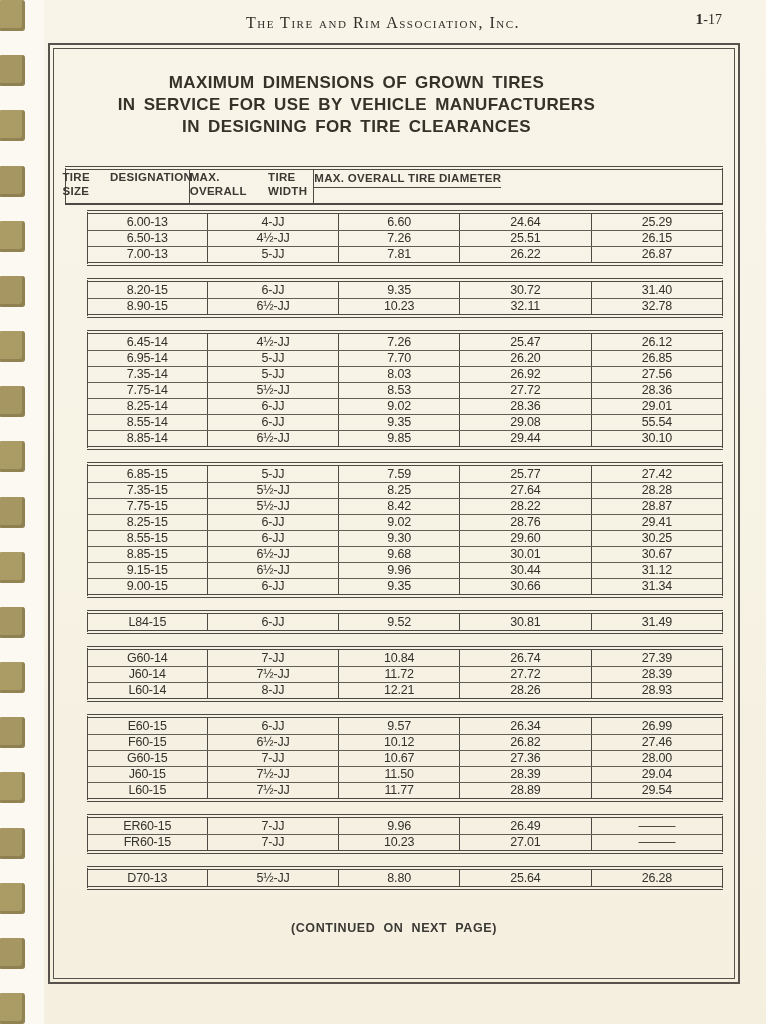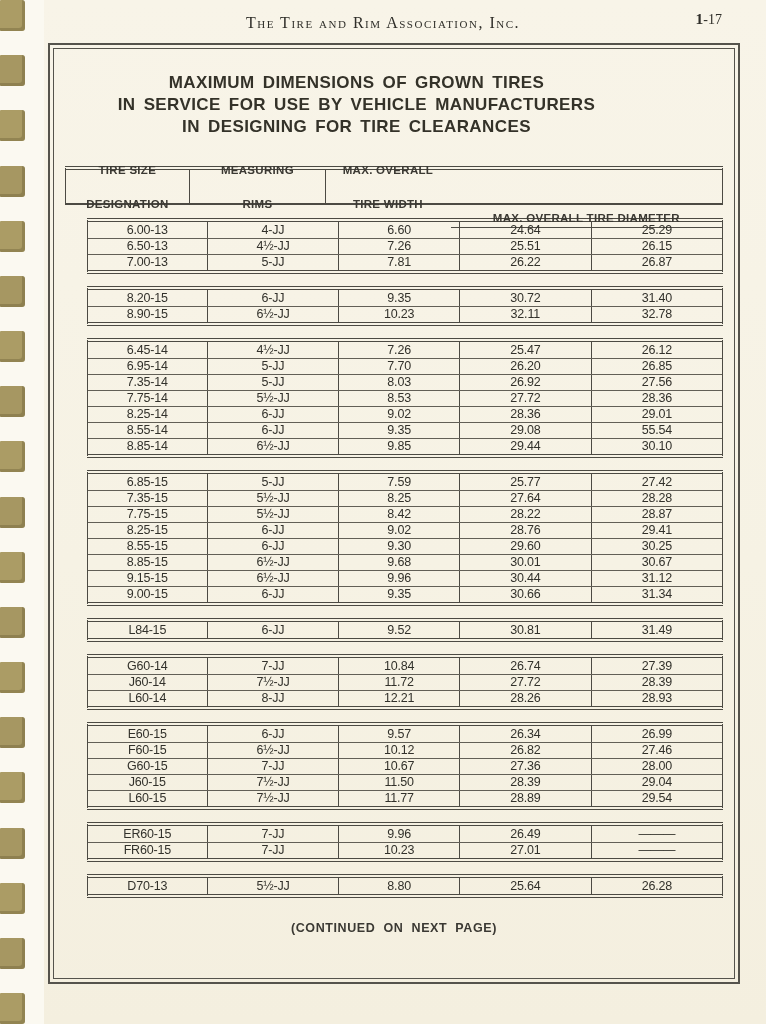--- a/index.html
+++ b/index.html
@@ -59,39 +59,39 @@
   
   .table-wrap{position:absolute;left:65px;top:166px;width:658px;}
   .thead{
     display:flex;align-items:stretch;height:39px;
     border-top:4px double var(--line);
     border-bottom:2px solid var(--line);
     border-left:1px solid var(--line);
     border-right:1px solid var(--line);
   }
   .th{
-    display:flex;flex-direction:column;justify-content:center;
-    text-align:center;font-weight:bold;font-size:11.5px;line-height:14px;
+    display:flex;flex-direction:row;justify-content:center;
+    font-weight:bold;font-size:11.5px;line-height:14px;
     letter-spacing:.3px;color:#3b3933;gap:20px;
   }
-  .th45{width:41.5%;border-left:1px solid var(--line);display:flex;flex-direction:column;margin-top:40px;}
+  .th45{width:41.5%;border-left:1px solid var(--line);display:flex;}
   .th + .th, .th + .th45, .th45 + .th{border-left:1px solid var(--line);}
   .diam-top{
     height:18px;line-height:17px;text-align:center;font-weight:bold;
     font-size:11.5px;letter-spacing:.3px;color:#3b3933;
     border-bottom:1px solid var(--line);
   }
   .diam-sub{display:flex;flex:1;}
   .diam-sub .sub{
     flex:1;display:flex;align-items:center;justify-content:center;
     font-weight:bold;font-size:11.5px;letter-spacing:.3px;color:#3b3933;
   }
   .diam-sub .sub + .sub{border-left:1px solid var(--line);}
   .c1{width:18.7%;}.c2{width:20.8%;}.c3{width:19.0%;}.c4{width:20.8%;}.c5{width:20.7%;}
-  .groups{margin-top:13px;padding-left:22px;}
+  .groups{margin-top:5px;padding-left:22px;}
   .grp{
     border-top:4px double var(--line);
     border-bottom:4px double var(--line);
     border-left:1px solid var(--line);
     border-right:1px solid var(--line);
   }
   .grp + .grp{margin-top:12px;}
   .row{display:flex;height:16px;align-items:center;}
   .row + .row{border-top:1px solid var(--line-light);}
   .cell{
@@ -145,24 +145,20 @@
     <div>IN SERVICE FOR USE BY VEHICLE MANUFACTURERS</div>
     <div>IN DESIGNING FOR TIRE CLEARANCES</div>
   </div>
 
   <div class="table-wrap">
     <div class="thead">
       <div class="th c1">
         <span>TIRE SIZE</span>
         <span>DESIGNATION</span>
       </div>
-      <div class="th c2">
-        <span>MEASURING</span>
-        <span>RIMS</span>
-      </div>
       <div class="th c3">
         <span>MAX. OVERALL</span>
         <span>TIRE WIDTH</span>
       </div>
       <div class="th45">
         <div class="diam-top">MAX. OVERALL TIRE DIAMETER</div>
       </div>
     </div>
     <div class="groups">
         <div class="grp">

